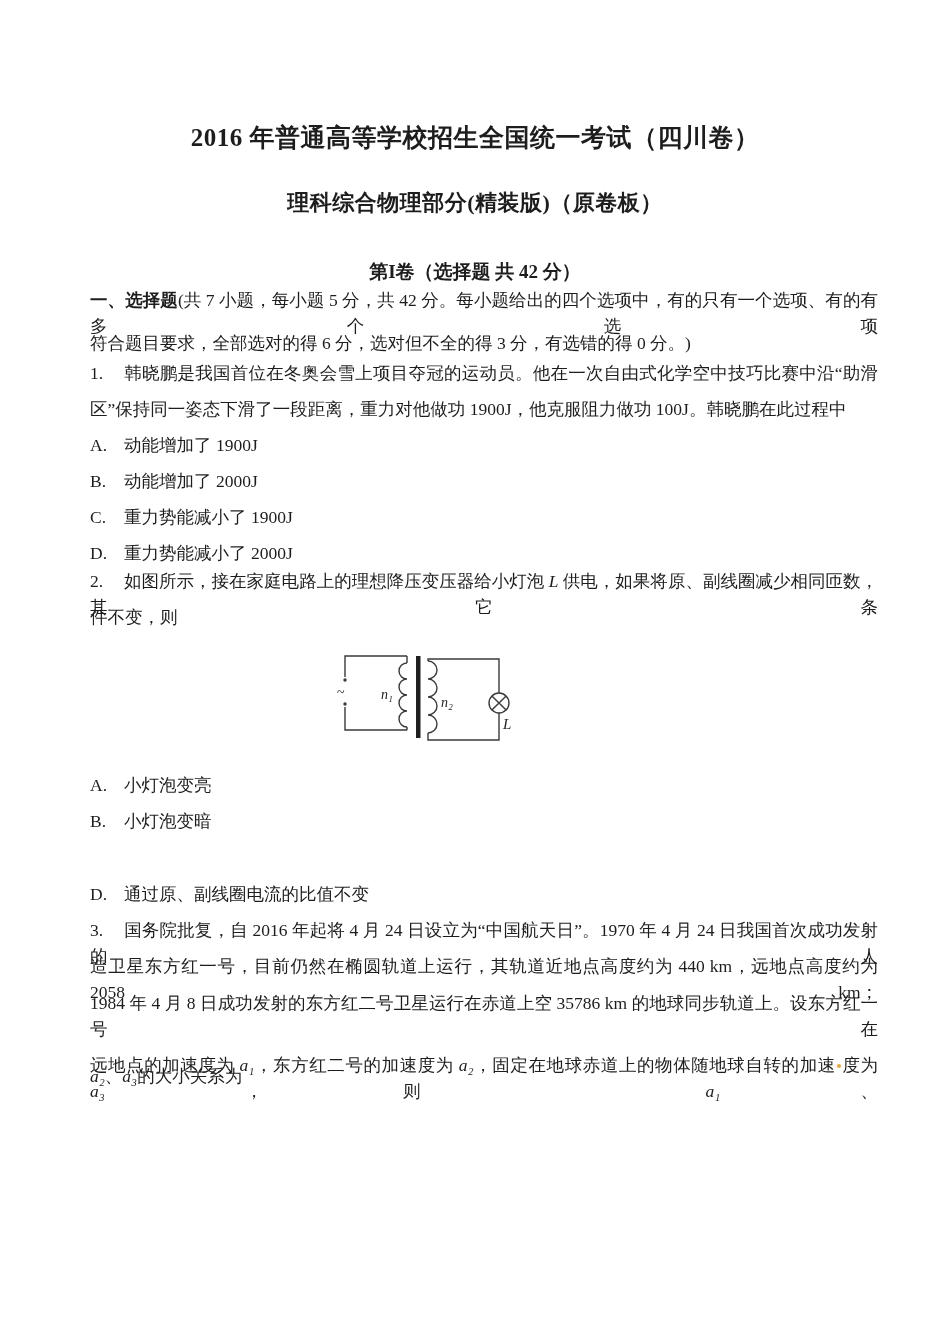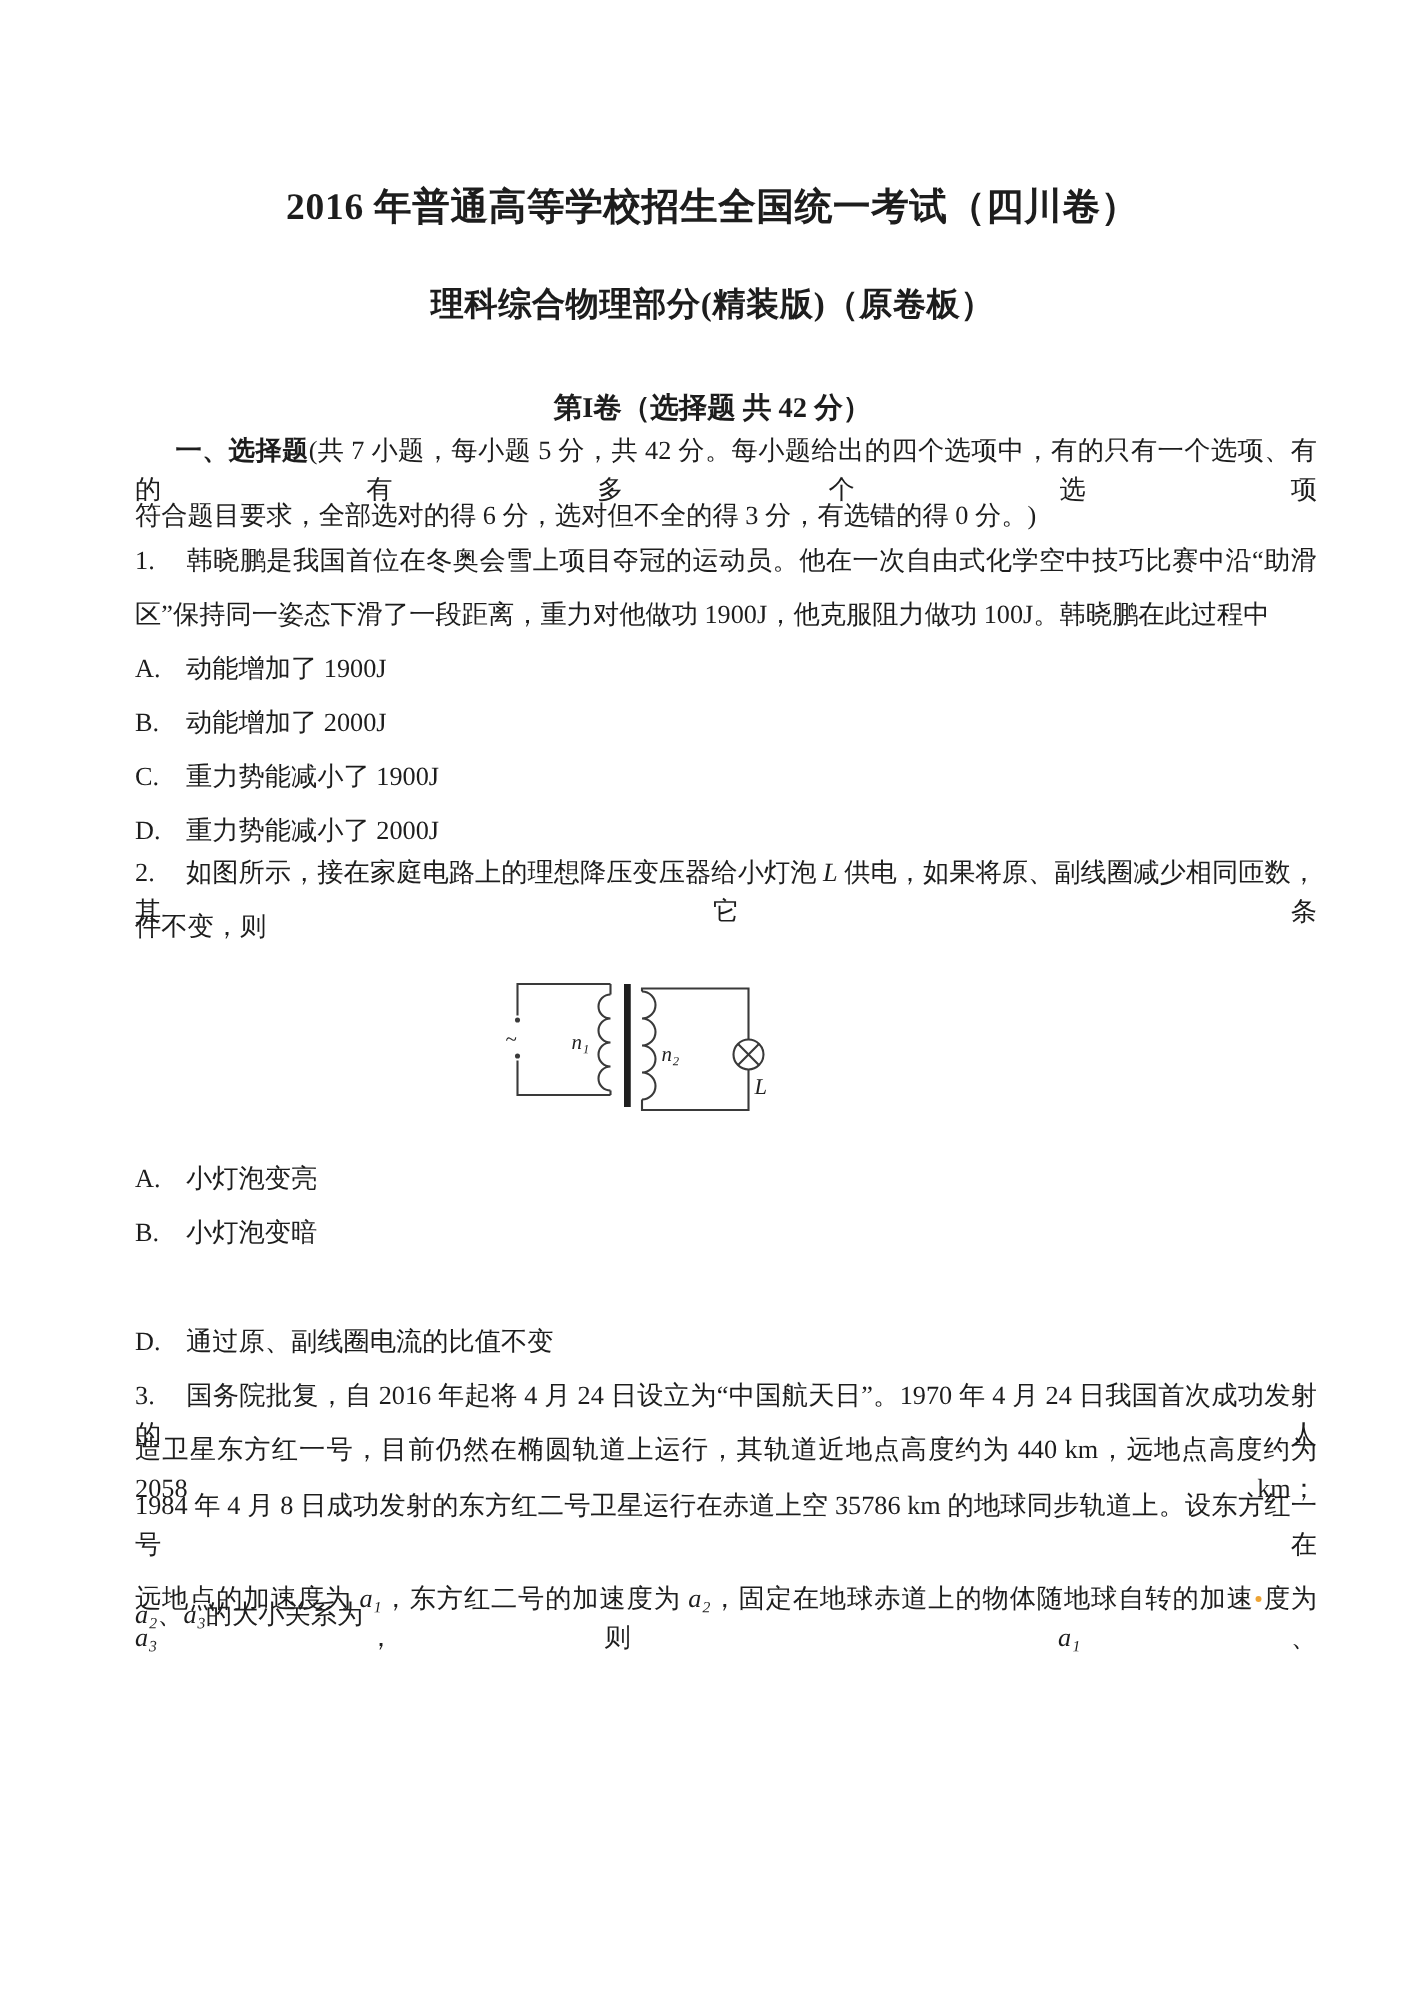--- a/index.html
+++ b/index.html
@@ -10,21 +10,21 @@
   }
   .center { position:absolute; left:0; width:950px; text-align:center; }
   .title    { top:121px; font-size:25px; font-weight:700; letter-spacing:0.5px; }
   .subtitle { top:188px; font-size:22px; font-weight:700; letter-spacing:0.5px; }
   .heading  { top:247px; font-size:19px; font-weight:700;margin-top:12px; }
   .line {
     position:absolute; left:90px; width:788px;
     font-size:17.5px; line-height:26px; white-space:normal;
   }
   .just { text-align:justify; text-align-last:justify; text-justify:inter-character; }
-  .b { font-weight:700;margin-left:27px; }
+  .b { font-weight:700; }
   .it { font-style:italic; }
   .qnum      { display:inline-block; width:34px; }
   .optletter { display:inline-block; width:34px; }
   .stray-dot {
     display:inline-block; width:4px; height:4px; border-radius:50%;
     background:#eda435; vertical-align:3px; margin:0 1px;
   }
   .footer {
     position:absolute; top:1243px; left:0; width:950px; text-align:left;
     font-size:15px; color:#3a3a3a;

